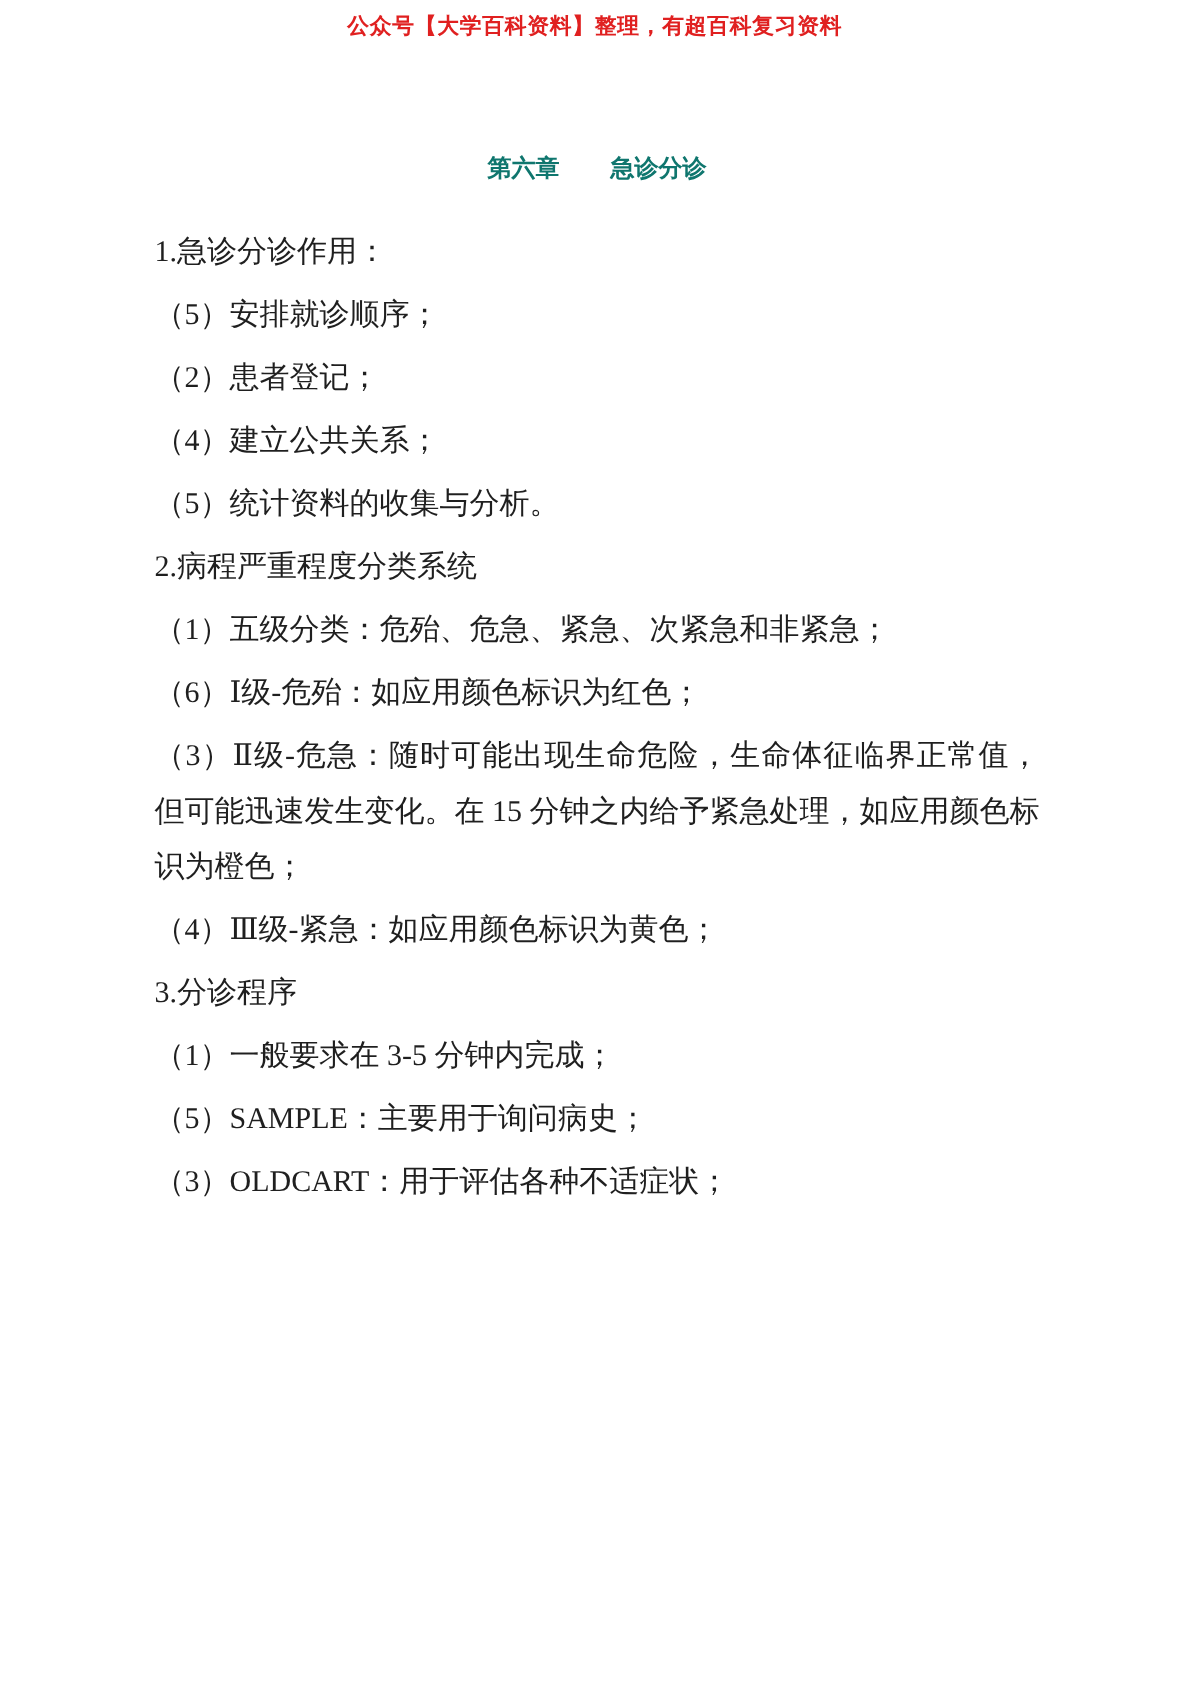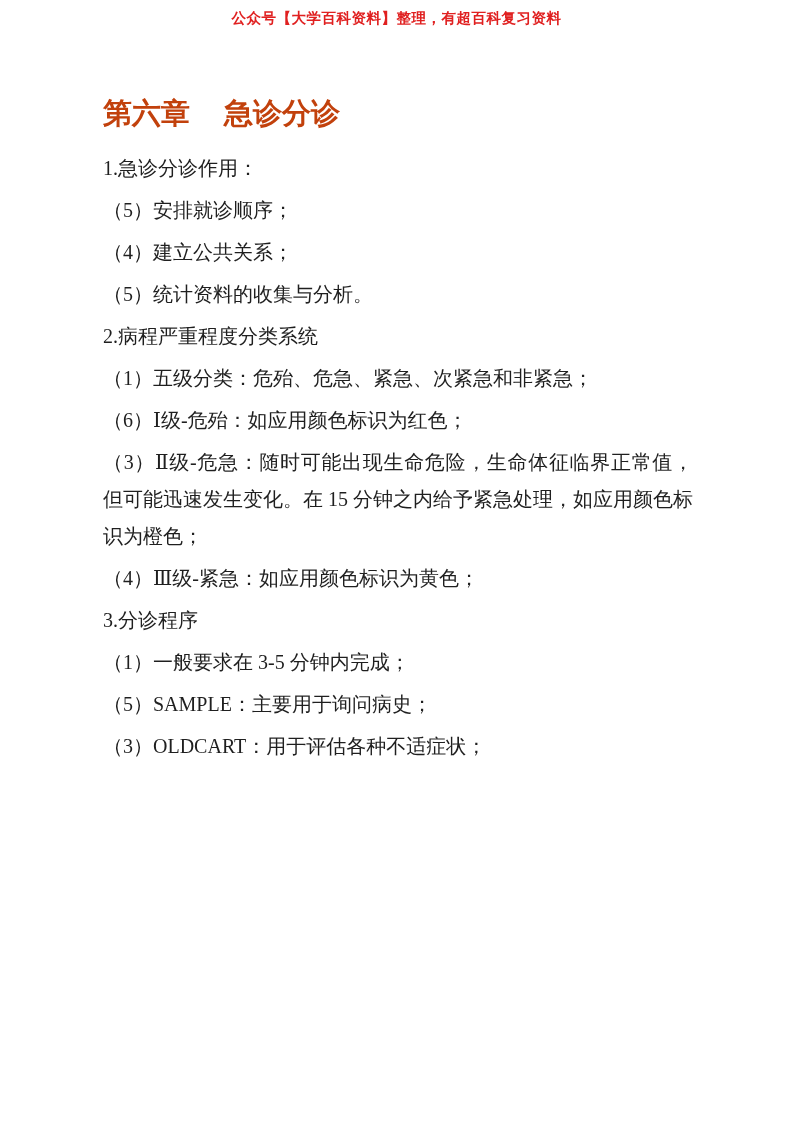--- a/index.html
+++ b/index.html
@@ -32,45 +32,46 @@
   .para {
     margin: 0 0 5px 0;
     font-size: 20px;
     line-height: 37px;
     text-align: justify;
     text-justify: inter-ideograph;
     word-break: break-all;
   }
   .chapter-title {
     margin: 26px 0 20px 0;
-    font-size: 29px;
+    font-size: 16px;
     line-height: 34px;
     font-weight: bold;
-    text-align: left;
-    color: #c2410c;
+    text-align: center;
+    color: #0f766e;
   }
   .chapter-title .chapter-gap {
     display: inline-block;
     width: 34px;
   }
 </style>
 </head>
 <body>
 
 <div class="page">
 
   <div class="watermark-header">公众号【大学百科资料】整理，有超百科复习资料</div>
 
   <div class="content">
 
 
     <h1 class="chapter-title"><span>第六章</span><span class="chapter-gap"></span><span>急诊分诊</span></h1>
 
     <p class="para">1.急诊分诊作用：</p>
     <p class="para">（5）安排就诊顺序；</p>
+    <p class="para">（2）患者登记；</p>
     <p class="para">（4）建立公共关系；</p>
     <p class="para">（5）统计资料的收集与分析。</p>
     <p class="para">2.病程严重程度分类系统</p>
     <p class="para">（1）五级分类：危殆、危急、紧急、次紧急和非紧急；</p>
     <p class="para">（6）Ⅰ级-危殆：如应用颜色标识为红色；</p>
     <p class="para">（3）Ⅱ级-危急：随时可能出现生命危险，生命体征临界正常值，但可能迅速发生变化。在 15 分钟之内给予紧急处理，如应用颜色标识为橙色；</p>
     <p class="para">（4）Ⅲ级-紧急：如应用颜色标识为黄色；</p>
     <p class="para">3.分诊程序</p>
     <p class="para">（1）一般要求在 3-5 分钟内完成；</p>
     <p class="para">（5）SAMPLE：主要用于询问病史；</p>

